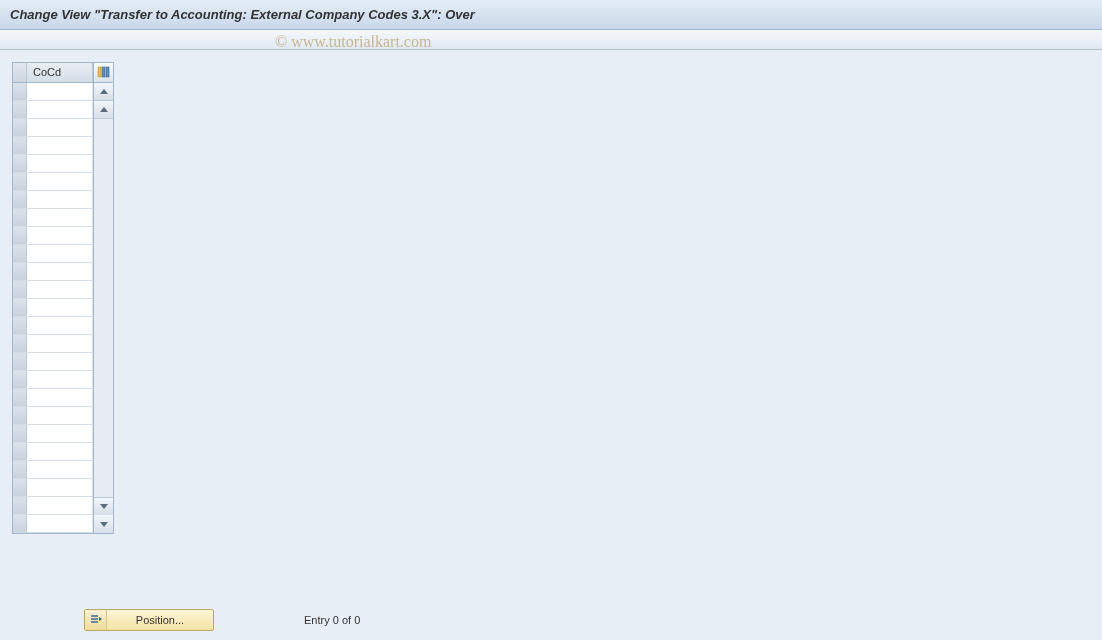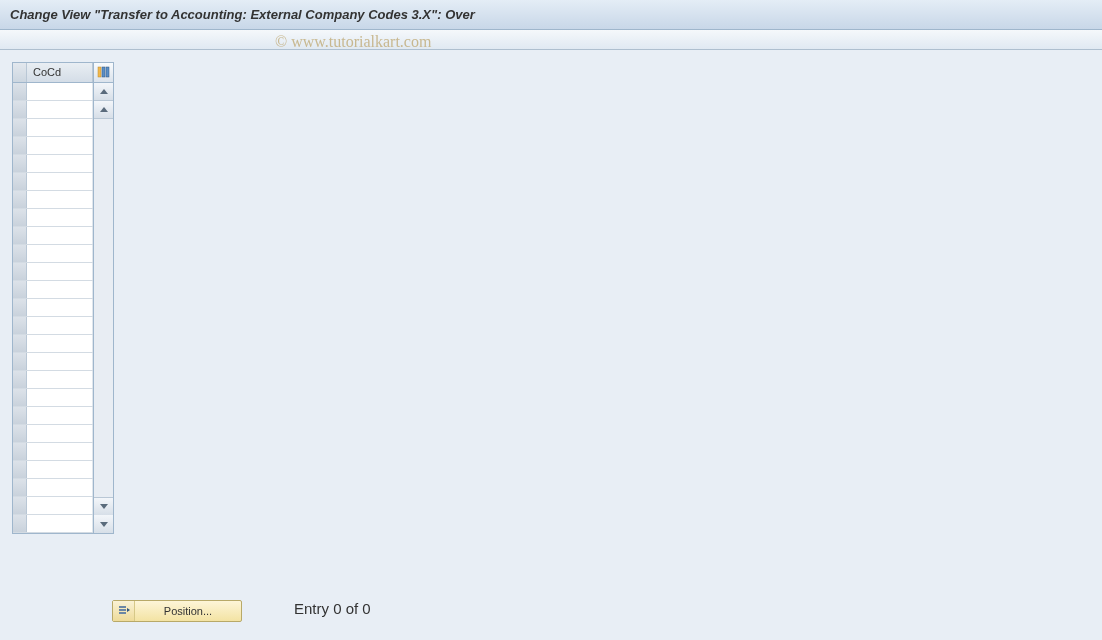--- a/index.html
+++ b/index.html
@@ -150,21 +150,22 @@
       border-right: 4px solid transparent;
       border-top: 5px solid #5a6b7c;
     }
     .footer {
       position: absolute;
       left: 0;
       right: 0;
       bottom: 0;
       height: 40px;
       display: flex;
-      padding-left: 112px;
+      align-items: center;
+      padding-left: 84px;
       background: #e8eef5;
     }
     .position-btn {
       width: 130px;
       height: 22px;
       border: 1px solid #b8a968;
       background: linear-gradient(to bottom, #fdf5d8, #f3e3a3);
       display: flex;
       align-items: center;
       cursor: pointer;
@@ -179,23 +180,23 @@
       align-items: center;
       justify-content: center;
     }
     .pos-label {
       flex: 1;
       text-align: center;
       color: #333;
       font-size: 11px;
     }
     .entry-text {
-      margin-left: 52px;
+      margin-left: 90px;
       color: #333;
-      font-size: 15px;
+      font-size: 11px;
     }
   </style>
 </head>
 <body>
 
 <div class="title-bar">
   <span class="title-text">Change View "Transfer to Accounting: External Company Codes 3.X": Over</span>
 </div>
 
 <div class="toolbar-bar">

